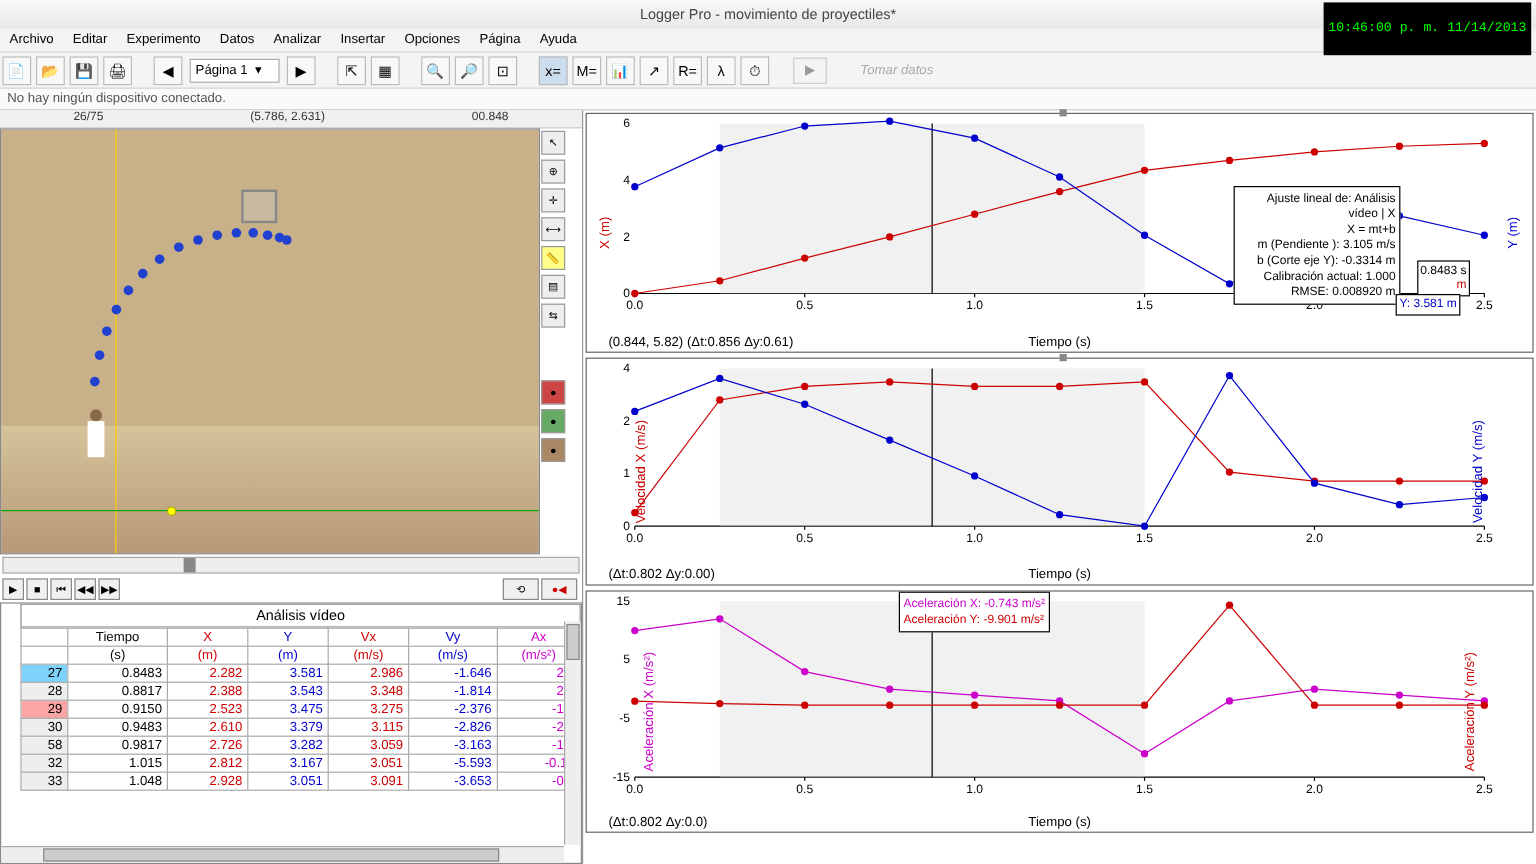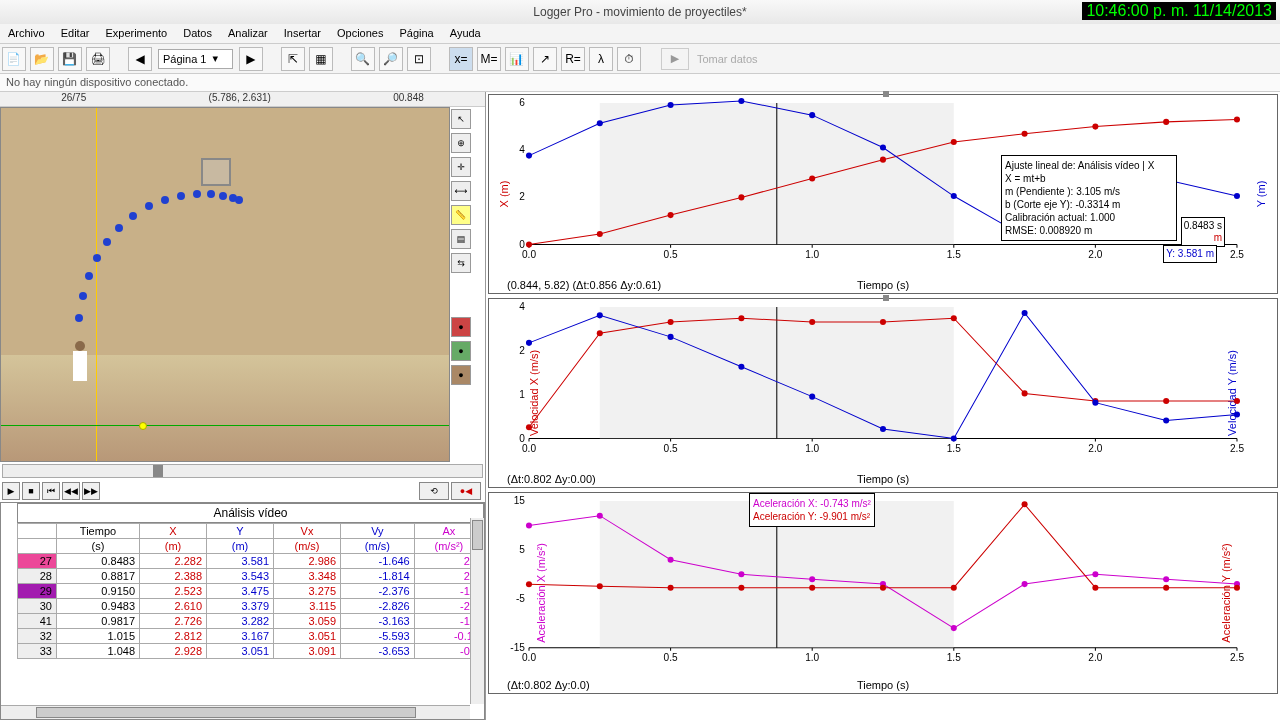--- a/index.html
+++ b/index.html
@@ -1,18 +1,18 @@
 <!DOCTYPE html>
 <html><head>
 <meta charset="utf-8">
 <style>
 * { margin: 0; padding: 0; box-sizing: border-box; font-family: Arial, sans-serif; }
 body { background: #fff; width: 1280px; height: 720px; overflow: hidden; position: relative; }
 .titlebar { height: 24px; background: linear-gradient(#f8f8f8,#e8e8e8); display: flex; align-items: center; justify-content: center; font-size: 12px; color: #444; position: relative; }
-.titlebar .clock { position: absolute; right: 4px; top: 2px; background: #000; color: #0f0; font-family: Liberation Sans, sans-serif; font-size: 16px; padding: 0 4px; }
+.titlebar .clock { position: absolute; right: 4px; top: 2px; background: #000; color: #0f0; font-family: Liberation Mono, monospace; font-size: 11px; padding: 16px 4px; }
 .menubar { height: 20px; background: #f4f4f4; border-bottom: 1px solid #ccc; display: flex; font-size: 11px; }
 .menubar span { padding: 3px 8px; cursor: default; }
 .toolbar { height: 30px; background: #f4f4f4; border-bottom: 1px solid #ccc; display: flex; align-items: center; font-size: 11px; }
 .tbtn { width: 24px; height: 24px; margin: 0 2px; border: 1px solid #bbb; background: #f8f8f8; display:flex;align-items:center;justify-content:center; font-size:12px;}
 .pagebox { height: 20px; border: 1px solid #aaa; background: #fff; padding: 0 14px 0 4px; font-size: 11px; margin: 0 4px; display:flex;align-items:center;}
 .tbspace { width: 14px; }
 .statusline { height: 18px; font-size: 11px; color: #555; padding: 2px 6px; border-bottom: 1px solid #ccc; background:#fafafa;}
 .main { display: flex; height: 628px; }
 .left { width: 486px; display: flex; flex-direction: column; border-right:1px solid #999;}
 .right { flex: 1; display: flex; flex-direction: column; }
@@ -49,21 +49,21 @@
 .graph2 { height: 190px; }
 .graph3 { height: 202px; }
 .ghandle{position:absolute;top:-4px;left:50%;width:6px;height:6px;background:#888;}
 .ylabel { position:absolute; left:2px; top:50%; transform:translateY(-50%) rotate(-90deg); font-size:11px; white-space:nowrap;}
 .ylabel2{ position:absolute; right:2px; top:50%; transform:translateY(-50%) rotate(-90deg); font-size:11px; white-space:nowrap;}
 .xlabel { position:absolute; bottom:2px; left:50%; transform:translateX(-50%); font-size:11px;margin-top:47px;}
 .readout { position:absolute; bottom:2px; left:18px; font-size:11px; }
 .svgplot{ position:absolute; left:40px; right:40px; top:8px; bottom:35px; }
 .infobox { position:absolute; background:#fff; border:1px solid #000; font-size:10px; padding:3px; line-height:1.3;}
 .smallbox { position:absolute; background:#fff; border:1px solid #000; font-size:10px; padding:2px; line-height:1.2;}
-.rundisabled{ color:#aaa; font-size:11px; margin-left:4px; display:flex;align-items:center;}
+.rundisabled{ color:#aaa; font-size:11px; margin-left:24px; display:flex;align-items:center;font-style:italic;}
 .runbtn{ width:28px;height:22px;border:1px solid #ccc;background:#f4f4f4;margin:0 4px;display:flex;align-items:center;justify-content:center;color:#999;}
 </style>
 </head>
 <body>
 
 <div class="titlebar">
   <span>Logger Pro - movimiento de proyectiles*</span>
   <div class="clock">10:46:00 p. m. 11/14/2013</div>
 </div>
 
@@ -188,57 +188,57 @@
             <tr>
               <th></th>
               <th class="tiempo">(s)</th>
               <th class="xc">(m)</th>
               <th class="yc">(m)</th>
               <th class="vx">(m/s)</th>
               <th class="vy">(m/s)</th>
               <th class="ax">(m/s²)</th>
             </tr>
             <tr>
-              <td style="background:#ec4899;margin-left:24px;">27</td>
+              <td style="background:#7dd3fc;margin-left:24px;">27</td>
               <td>0.8483</td>
               <td class="xc">2.282</td>
               <td class="yc">3.581</td>
               <td class="vx">2.986</td>
               <td class="vy">-1.646</td>
               <td class="ax">2.6</td>
             </tr>
             <tr>
               <td style="background:#eee;">28</td>
               <td>0.8817</td>
               <td class="xc">2.388</td>
               <td class="yc">3.543</td>
               <td class="vx">3.348</td>
               <td class="vy">-1.814</td>
               <td class="ax">2.2</td>
             </tr>
             <tr>
-              <td style="background:#a21caf;">29</td>
+              <td style="background:#fca5a5;">29</td>
               <td>0.9150</td>
               <td class="xc">2.523</td>
               <td class="yc">3.475</td>
               <td class="vx">3.275</td>
               <td class="vy">-2.376</td>
               <td class="ax">-1.5</td>
             </tr>
             <tr>
               <td style="background:#eee;">30</td>
               <td>0.9483</td>
               <td class="xc">2.610</td>
               <td class="yc">3.379</td>
               <td class="vx">3.115</td>
               <td class="vy">-2.826</td>
               <td class="ax">-2.2</td>
             </tr>
             <tr>
-              <td style="background:#eee;">41</td>
+              <td style="background:#eee;">58</td>
               <td>0.9817</td>
               <td class="xc">2.726</td>
               <td class="yc">3.282</td>
               <td class="vx">3.059</td>
               <td class="vy">-3.163</td>
               <td class="ax">-1.2</td>
             </tr>
             <tr>
               <td style="background:#eee;">32</td>
               <td>1.015</td>
@@ -313,21 +313,21 @@
           <circle cx="630" cy="76" r="3" fill="#00c"></circle>
           <circle cx="700" cy="92" r="3" fill="#00c"></circle>
           <polyline points="0,51.999999999999986 70,20.000000000000007 140,1.999999999999993 210,-1.999999999999993 280,11.99999999999999 350,44 420,92 490,132 560,100 630,76 700,92 " fill="none" stroke="#00c" stroke-width="1"></polyline>
           <text x="-4" y="143" font-size="10" text-anchor="end">0</text>
           <text x="-4" y="96.33333333333334" font-size="10" text-anchor="end">2</text>
           <text x="-4" y="49.66666666666667" font-size="10" text-anchor="end">4</text>
           <text x="-4" y="3" font-size="10" text-anchor="end">6</text>
         </svg>
       <div class="xlabel">Tiempo (s)</div>
       <div class="readout">(0.844, 5.82)  (Δt:0.856 Δy:0.61)</div>
-      <div class="infobox" style="right:100px; top:60px; width:176px;">
+      <div class="infobox" style="right:110px; top:60px; width:139px;text-align:right;">
         <div>Ajuste lineal de: Análisis vídeo | X</div>
         <div>X = mt+b</div>
         <div>m (Pendiente ): 3.105 m/s</div>
         <div>b (Corte eje Y): -0.3314 m</div>
         <div>Calibración actual: 1.000</div>
         <div>RMSE: 0.008920 m</div>
       </div>
       <div class="smallbox" style="right:52px; top:122px;">
         <span>0.8483 s</span><br><span style="color:#c00;text-align:right;display:block;">m</span>
       </div>

